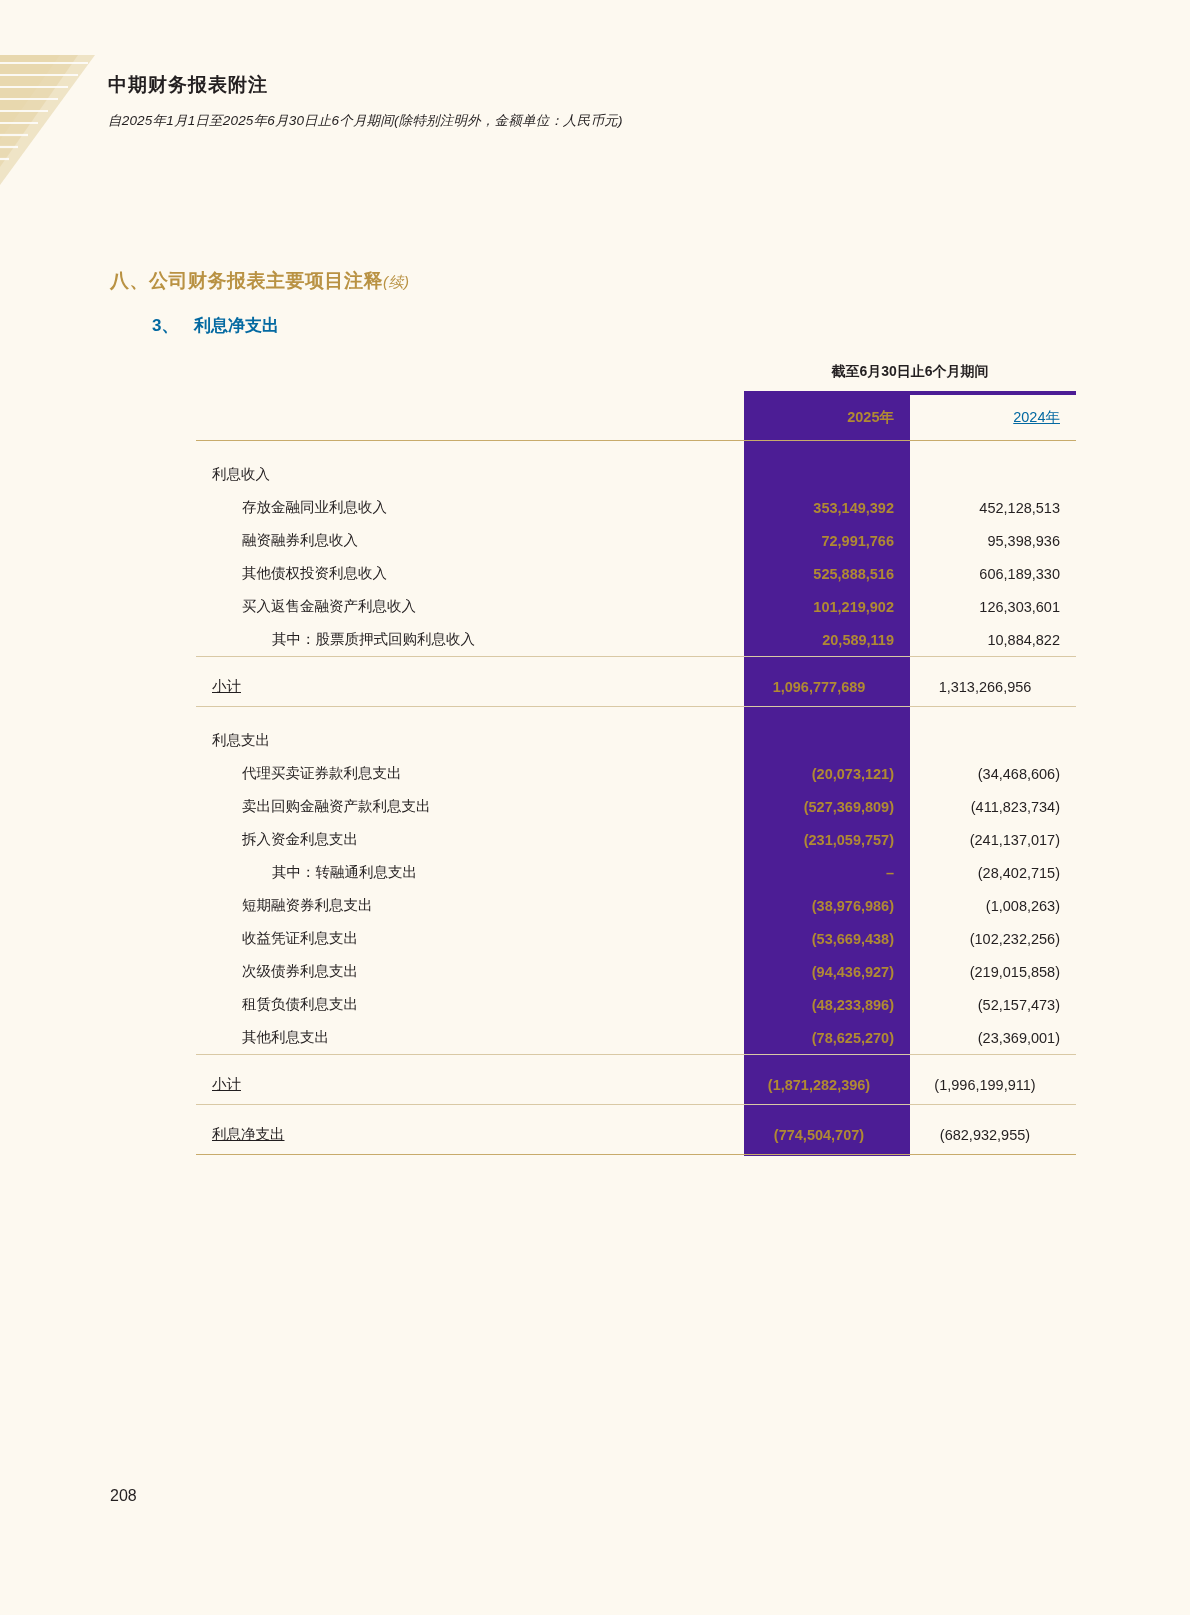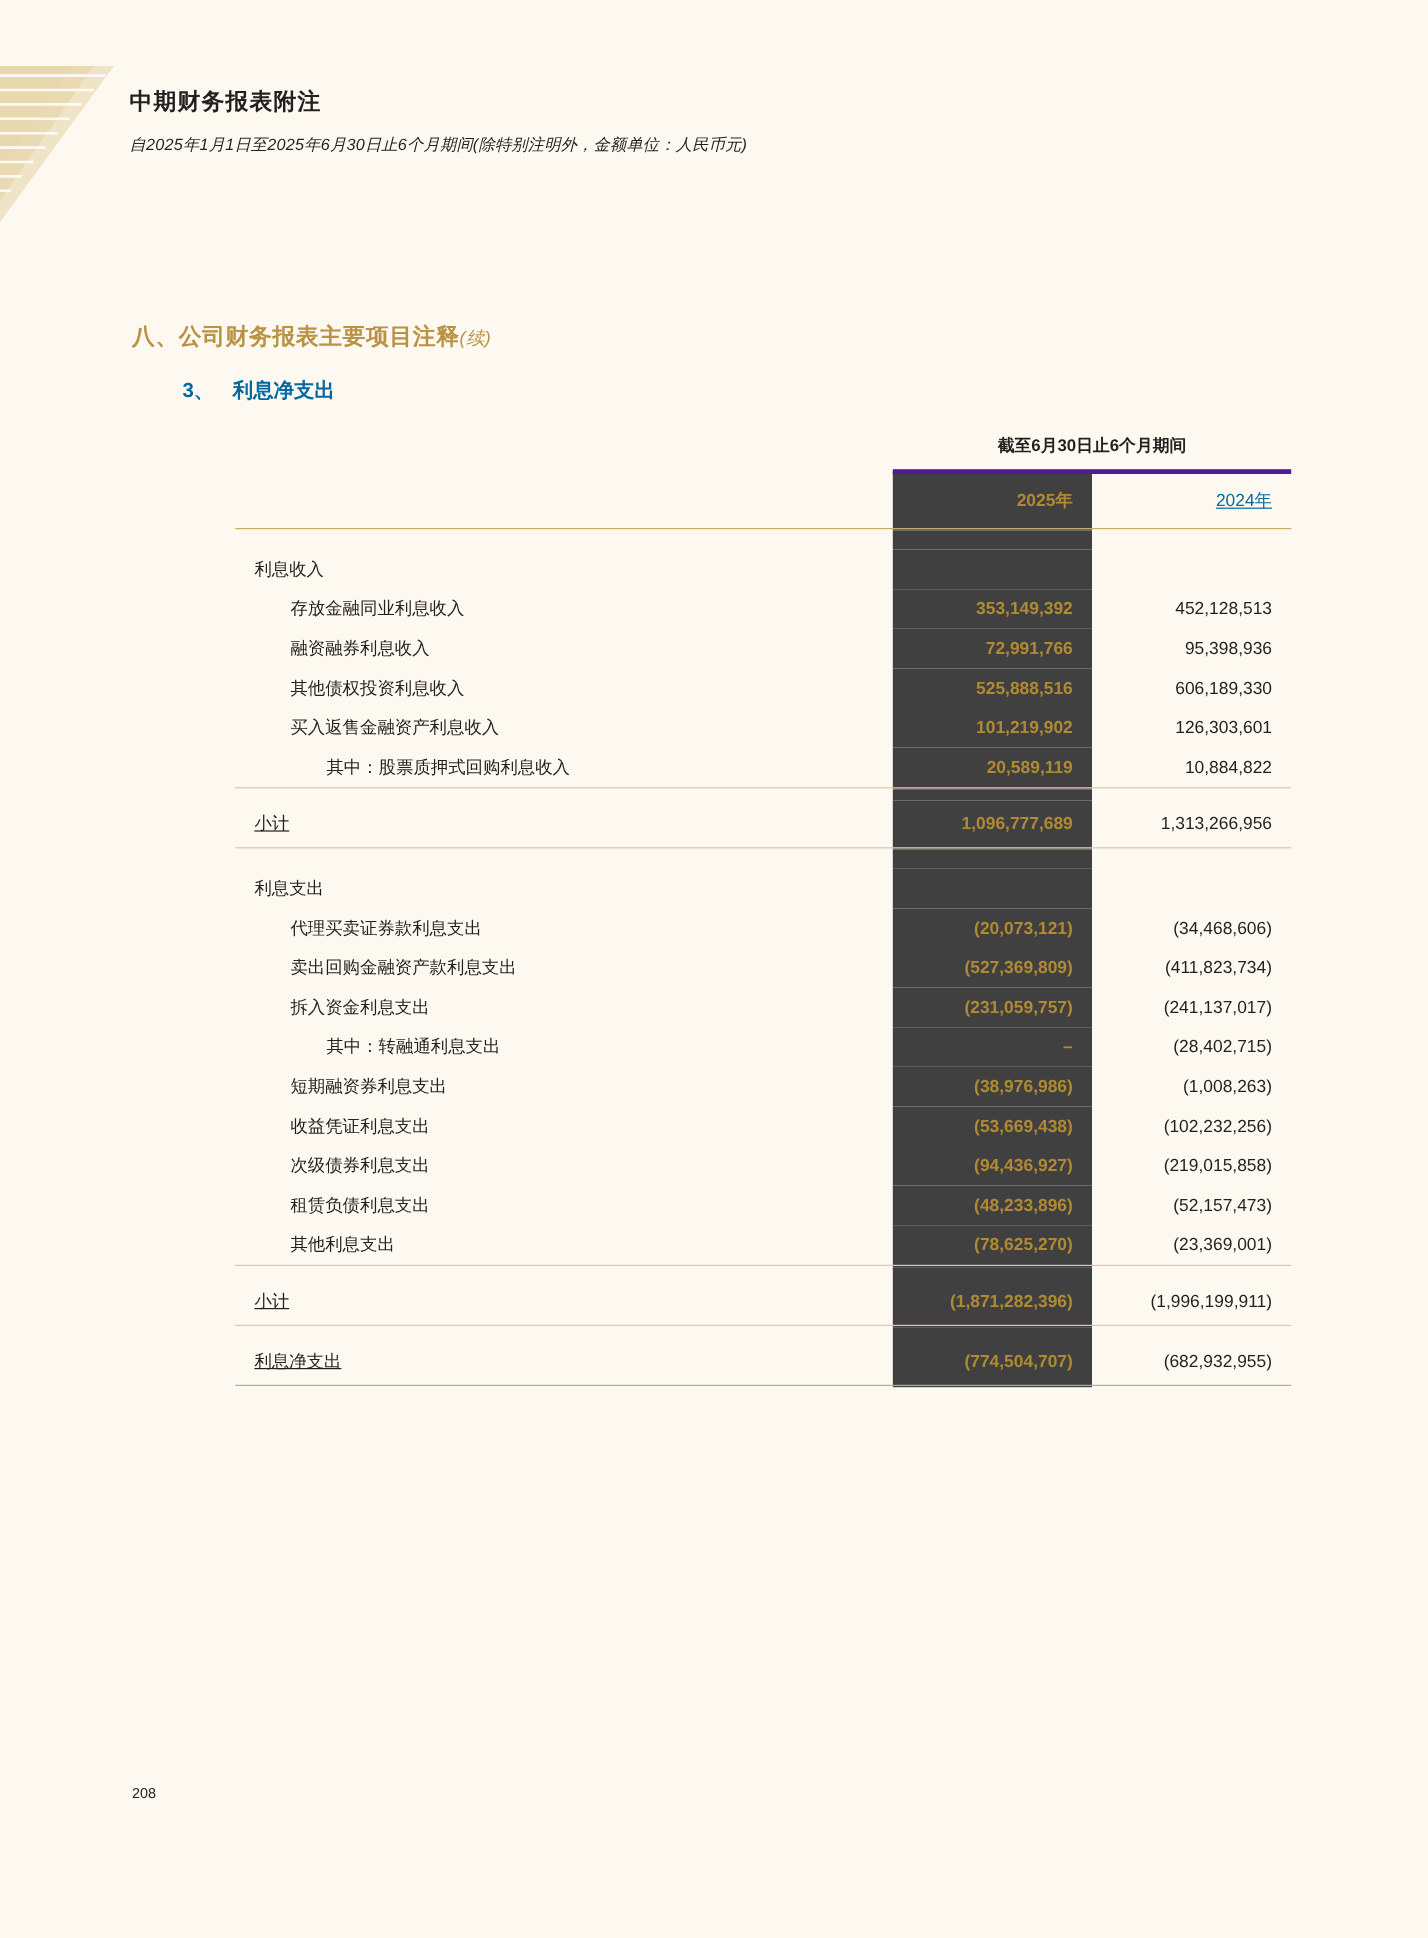--- a/index.html
+++ b/index.html
@@ -85,21 +85,21 @@
     font-size: 14.5px;
   }
   table.fin td, table.fin th {
     padding: 0;
     vertical-align: middle;
   }
   .col-label { width: 548px; }
   .col-2025  { width: 166px; }
   .col-2024  { width: 166px; }
 
-  .hl { background: #404040; }
+  .hl { background: #4c1d95; }
 
   .period-head {
     text-align: center;
     font-size: 14px;
     font-weight: bold;
     color: #231f20;
     padding: 8px 0 10px 0 !important;
     border-bottom: 4px solid #4c1d95;
   }
   .yr {
@@ -128,28 +128,28 @@
     padding: 7px 16px 7px 0 !important;
     white-space: nowrap;
   }
   .r-val.v2025 { color: #b08a33; font-weight: bold; }
   .r-val.v2024 { color: #231f20; }
 
   .spacer td { height: 16px; font-size:0; line-height:0; }
   .spacer-sm td { height: 9px; font-size:0; line-height:0; }
 
   .total .r-label { padding-top: 10px !important; padding-bottom: 10px !important; text-decoration: underline;}
-  .total .r-val  { padding-top: 10px !important; padding-bottom: 10px !important;}
+  .total .r-val  { padding-top: 10px !important; padding-bottom: 10px !important; text-align: center;}
 
   
   .page-num {
     position: absolute;
     left: 110px;
     top: 1487px;
-    font-size: 12px;
+    font-size: 16px;
     color: #231f20;
   }
 </style>
 </head>
 <body>
 
 <div class="corner">
   <svg width="95" height="130" viewBox="0 0 95 130">
     <polygon points="0,0 60,0 0,85" fill="#d8b86a"></polygon>
     <polygon points="0,0 78,0 0,112" fill="#e4cb96" opacity="0.85"></polygon>

